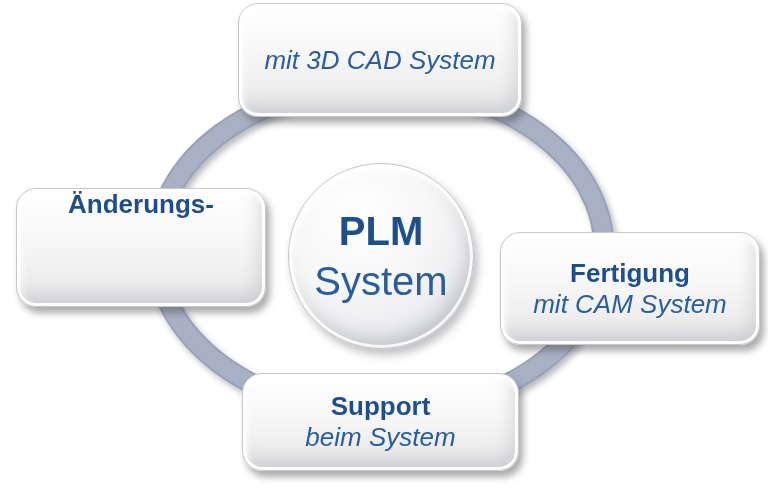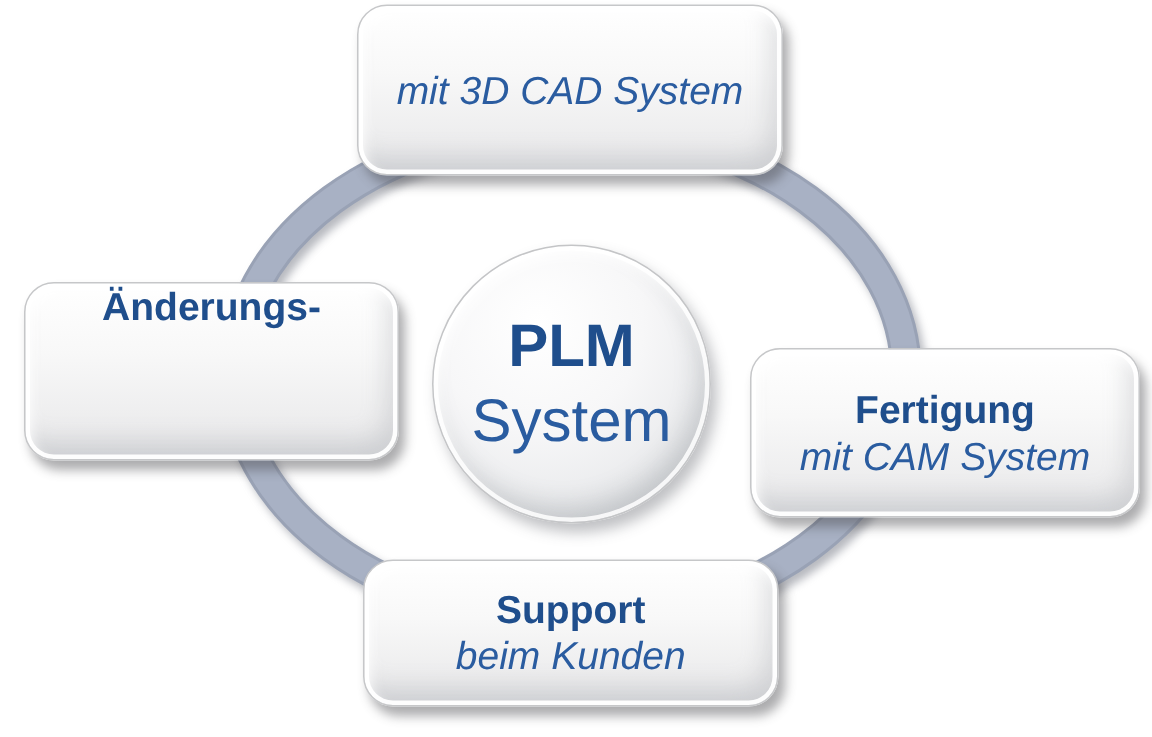--- a/index.html
+++ b/index.html
@@ -103,21 +103,21 @@
     <div class="node-line">mit 3D CAD System</div>
   </div>
 
   <div class="node node-right">
     <div class="node-title">Fertigung</div>
     <div class="node-line">mit CAM System</div>
   </div>
 
   <div class="node node-bottom">
     <div class="node-title">Support</div>
-    <div class="node-line">beim Kunden</div>
+    <div class="node-line">beim System</div>
   </div>
 
   <div class="node node-left">
     <div class="node-title">Änderungs-</div>
   </div>
 
   <div class="center-circle">
     <div class="center-title">PLM</div>
     <div class="center-sub">System</div>
   </div>

